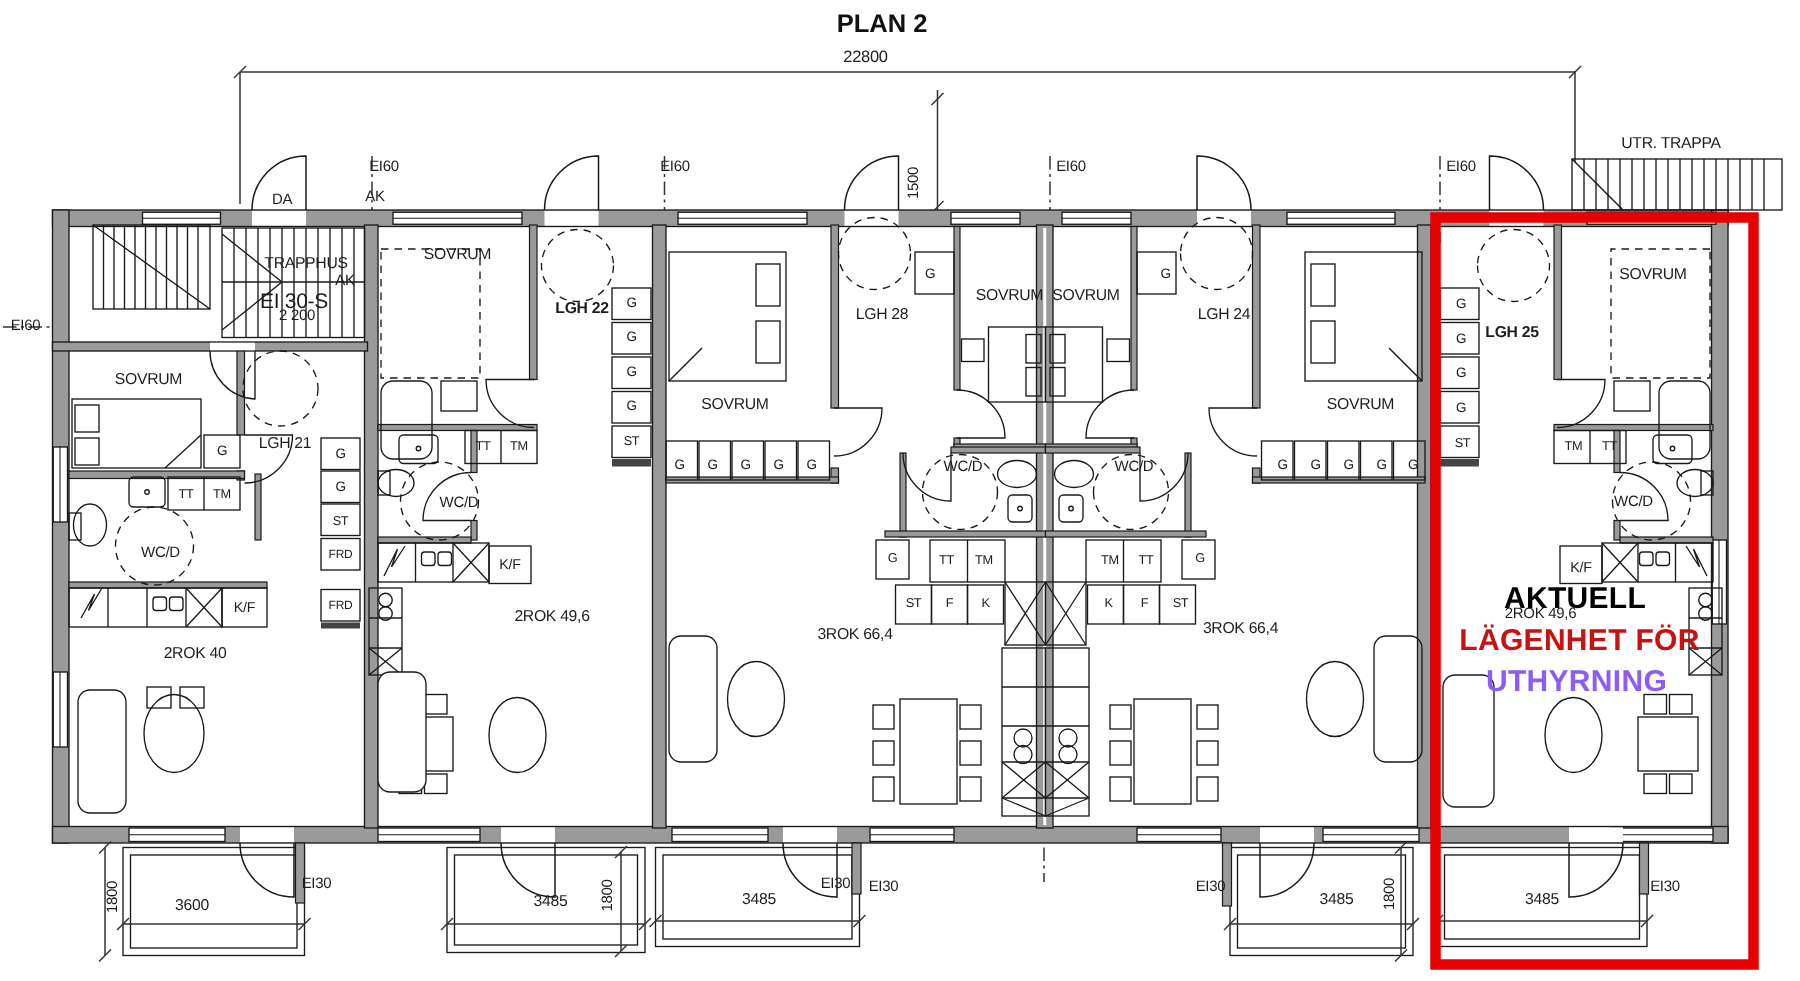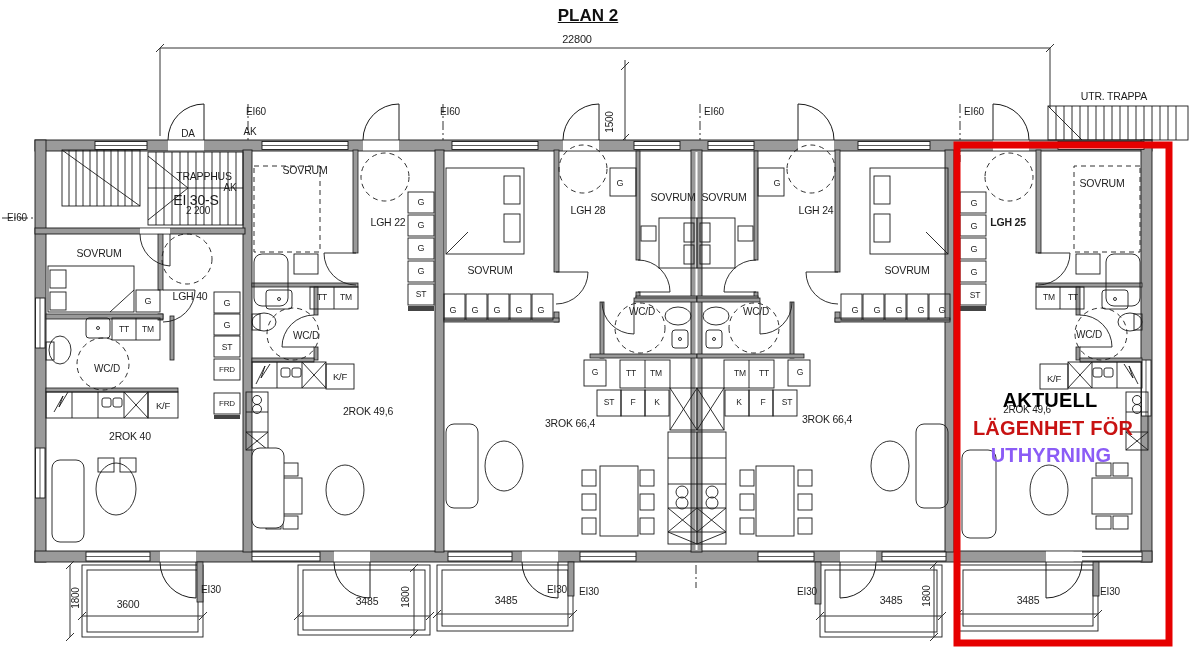--- a/index.html
+++ b/index.html
@@ -416,34 +416,34 @@
       <div class="lbl" style="left: 610px; top: 122px; font-size: 10px; transform: translate(-50%, -50%) rotate(-90deg);">1500</div>
       <div class="lbl" style="left: 714px; top: 112px; font-size: 10px; transform: translate(-50%, -50%);">EI60</div>
       <div class="lbl" style="left: 974px; top: 112px; font-size: 10px; transform: translate(-50%, -50%);">EI60</div>
       <div class="lbl" style="left: 1114px; top: 96px; font-size: 10.5px; transform: translate(-50%, -50%);">UTR. TRAPPA</div>
       <div class="lbl" style="left: 17px; top: 218px; font-size: 10px; transform: translate(-50%, -50%);">EI60</div>
       <div class="lbl" style="left: 204px; top: 176px; font-size: 10.5px; transform: translate(-50%, -50%);">TRAPPHUS</div>
       <div class="lbl" style="left: 230px; top: 188px; font-size: 10px; transform: translate(-50%, -50%);">AK</div>
       <div class="lbl" style="left: 196px; top: 200px; font-size: 14px; transform: translate(-50%, -50%);">EI 30-S</div>
       <div class="lbl" style="left: 198px; top: 211px; font-size: 10px; transform: translate(-50%, -50%);">2    200</div>
       <div class="lbl" style="left: 99px; top: 253px; font-size: 10.5px; transform: translate(-50%, -50%);">SOVRUM</div>
-      <div class="lbl" style="left: 190px; top: 296px; font-size: 10.5px; transform: translate(-50%, -50%);">LGH 40</div>
+      <div class="lbl" style="left: 190px; top: 296px; font-size: 10.5px; transform: translate(-50%, -50%);">LGH 21</div>
       <div class="lbl" style="left: 148px; top: 301px; font-size: 9px; transform: translate(-50%, -50%);">G</div>
       <div class="lbl" style="left: 124px; top: 329px; font-size: 8.5px; transform: translate(-50%, -50%);">TT</div>
       <div class="lbl" style="left: 148px; top: 329px; font-size: 8.5px; transform: translate(-50%, -50%);">TM</div>
       <div class="lbl" style="left: 107px; top: 369px; font-size: 10px; transform: translate(-50%, -50%);">WC/D</div>
       <div class="lbl" style="left: 163px; top: 406px; font-size: 9.5px; transform: translate(-50%, -50%);">K/F</div>
       <div class="lbl" style="left: 130px; top: 436px; font-size: 10.5px; transform: translate(-50%, -50%);">2ROK 40</div>
       <div class="lbl" style="left: 227px; top: 303px; font-size: 9px; transform: translate(-50%, -50%);">G</div>
       <div class="lbl" style="left: 227px; top: 325px; font-size: 9px; transform: translate(-50%, -50%);">G</div>
       <div class="lbl" style="left: 227px; top: 347px; font-size: 8.5px; transform: translate(-50%, -50%);">ST</div>
       <div class="lbl" style="left: 227px; top: 370px; font-size: 8px; transform: translate(-50%, -50%);">FRD</div>
       <div class="lbl" style="left: 227px; top: 404px; font-size: 8px; transform: translate(-50%, -50%);">FRD</div>
       <div class="lbl" style="left: 305px; top: 170px; font-size: 10.5px; transform: translate(-50%, -50%);">SOVRUM</div>
-      <div class="lbl" style="left: 388px; top: 222px; font-size: 10.5px; transform: translate(-50%, -50%);">LGH 22</div>
+      <div class="lbl" style="left: 388px; top: 206px; font-size: 10.5px; transform: translate(-50%, -50%); font-weight: bold;">LGH 22</div>
       <div class="lbl" style="left: 421px; top: 202px; font-size: 9px; transform: translate(-50%, -50%);">G</div>
       <div class="lbl" style="left: 421px; top: 225px; font-size: 9px; transform: translate(-50%, -50%);">G</div>
       <div class="lbl" style="left: 421px; top: 248px; font-size: 9px; transform: translate(-50%, -50%);">G</div>
       <div class="lbl" style="left: 421px; top: 271px; font-size: 9px; transform: translate(-50%, -50%);">G</div>
       <div class="lbl" style="left: 421px; top: 294px; font-size: 8.5px; transform: translate(-50%, -50%);">ST</div>
       <div class="lbl" style="left: 322px; top: 297px; font-size: 8.5px; transform: translate(-50%, -50%);">TT</div>
       <div class="lbl" style="left: 346px; top: 297px; font-size: 8.5px; transform: translate(-50%, -50%);">TM</div>
       <div class="lbl" style="left: 306px; top: 336px; font-size: 10px; transform: translate(-50%, -50%);">WC/D</div>
       <div class="lbl" style="left: 340px; top: 377px; font-size: 9.5px; transform: translate(-50%, -50%);">K/F</div>
       <div class="lbl" style="left: 368px; top: 411px; font-size: 10.5px; transform: translate(-50%, -50%);">2ROK 49,6</div>
@@ -501,21 +501,21 @@
       <div class="lbl" style="left: 506px; top: 600px; font-size: 10.5px; transform: translate(-50%, -50%);">3485</div>
       <div class="lbl" style="left: 557px; top: 590px; font-size: 10px; transform: translate(-50%, -50%);">EI30</div>
       <div class="lbl" style="left: 589px; top: 592px; font-size: 10px; transform: translate(-50%, -50%);">EI30</div>
       <div class="lbl" style="left: 807px; top: 592px; font-size: 10px; transform: translate(-50%, -50%);">EI30</div>
       <div class="lbl" style="left: 891px; top: 600px; font-size: 10.5px; transform: translate(-50%, -50%);">3485</div>
       <div class="lbl" style="left: 927px; top: 596px; font-size: 10px; transform: translate(-50%, -50%) rotate(-90deg);">1800</div>
       <div class="lbl" style="left: 1028px; top: 600px; font-size: 10.5px; transform: translate(-50%, -50%);">3485</div>
       <div class="lbl" style="left: 1110px; top: 592px; font-size: 10px; transform: translate(-50%, -50%);">EI30</div>
     </div>
 
-<div class="plan-title" style="left:588px;top:16px;text-decoration:underline;">PLAN 2</div>
+<div class="plan-title" style="left:588px;top:16px;">PLAN 2</div>
 
 <div>
   <div class="red-line" style="left: 1050px; top: 400px; color: #000000;">AKTUELL</div>
   <div class="red-line" style="left: 1053px; top: 428px; color: rgb(200, 18, 18);">LÄGENHET FÖR</div>
   <div class="red-line" style="left: 1051px; top: 455px; color: #8b5cf6;">UTHYRNING</div>
 </div>
 
 </div>
 
 </body></html>

